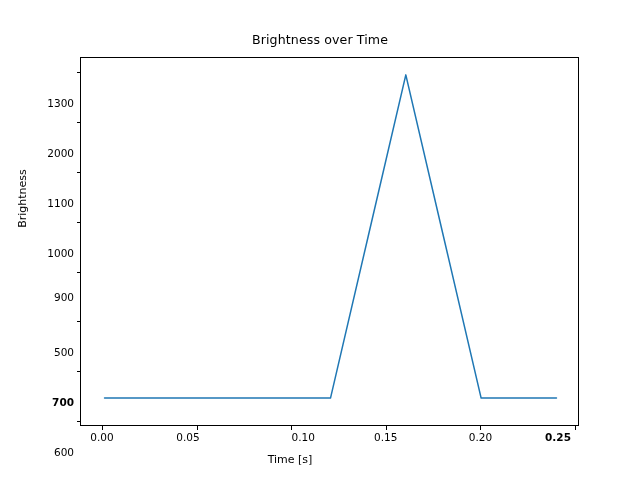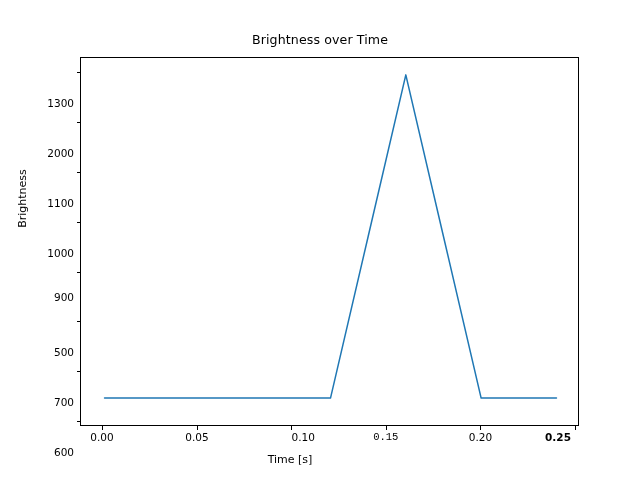--- a/index.html
+++ b/index.html
@@ -114,37 +114,37 @@
   </div>
 
   <div class="tick-mark xtick-mark" style="left:102px;"></div>
   <div class="tick-mark xtick-mark" style="left:196.6px;"></div>
   <div class="tick-mark xtick-mark" style="left:291.2px;"></div>
   <div class="tick-mark xtick-mark" style="left:385.8px;"></div>
   <div class="tick-mark xtick-mark" style="left:480.4px;"></div>
   <div class="tick-mark xtick-mark" style="left:575px;"></div>
 
   <div class="tick-label xtick-label" style="left:102px;">0.00</div>
-  <div class="tick-label xtick-label" style="left:197px;">0.05</div>
+  <div class="tick-label xtick-label" style="left:188px;">0.05</div>
   <div class="tick-label xtick-label" style="left:291.2px;margin-left:12px;">0.10</div>
-  <div class="tick-label xtick-label" style="left:385.8px;font-family:Liberation Mono, monospace;">0.15</div>
+  <div class="tick-label xtick-label" style="left:385.8px;">0.15</div>
   <div class="tick-label xtick-label" style="left:480.4px;">0.20</div>
   <div class="tick-label xtick-label" style="left:558px;font-weight:bold;">0.25</div>
 
   <div class="tick-mark ytick-mark" style="top:421.2px;"></div>
   <div class="tick-mark ytick-mark" style="top:371.3px;"></div>
   <div class="tick-mark ytick-mark" style="top:321.4px;"></div>
   <div class="tick-mark ytick-mark" style="top:271.5px;"></div>
   <div class="tick-mark ytick-mark" style="top:221.6px;"></div>
   <div class="tick-mark ytick-mark" style="top:171.7px;"></div>
   <div class="tick-mark ytick-mark" style="top:121.8px;"></div>
   <div class="tick-mark ytick-mark" style="top:71.9px;"></div>
 
   <div class="tick-label ytick-label" style="top:421.2px;">600</div>
-  <div class="tick-label ytick-label" style="top:371.3px;">700</div>
+  <div class="tick-label ytick-label" style="top:371.3px;font-weight:bold;">700</div>
   <div class="tick-label ytick-label" style="top:321.4px;">500</div>
   <div class="tick-label ytick-label" style="top:266px;">900</div>
   <div class="tick-label ytick-label" style="top:221.6px;">1000</div>
   <div class="tick-label ytick-label" style="top:171.7px;">1100</div>
   <div class="tick-label ytick-label" style="top:121.8px;">2000</div>
   <div class="tick-label ytick-label" style="top:71.9px;">1300</div>
 
   <div id="xlabel">Time [s]</div>
   <div id="ylabel">Brightness</div>
 

